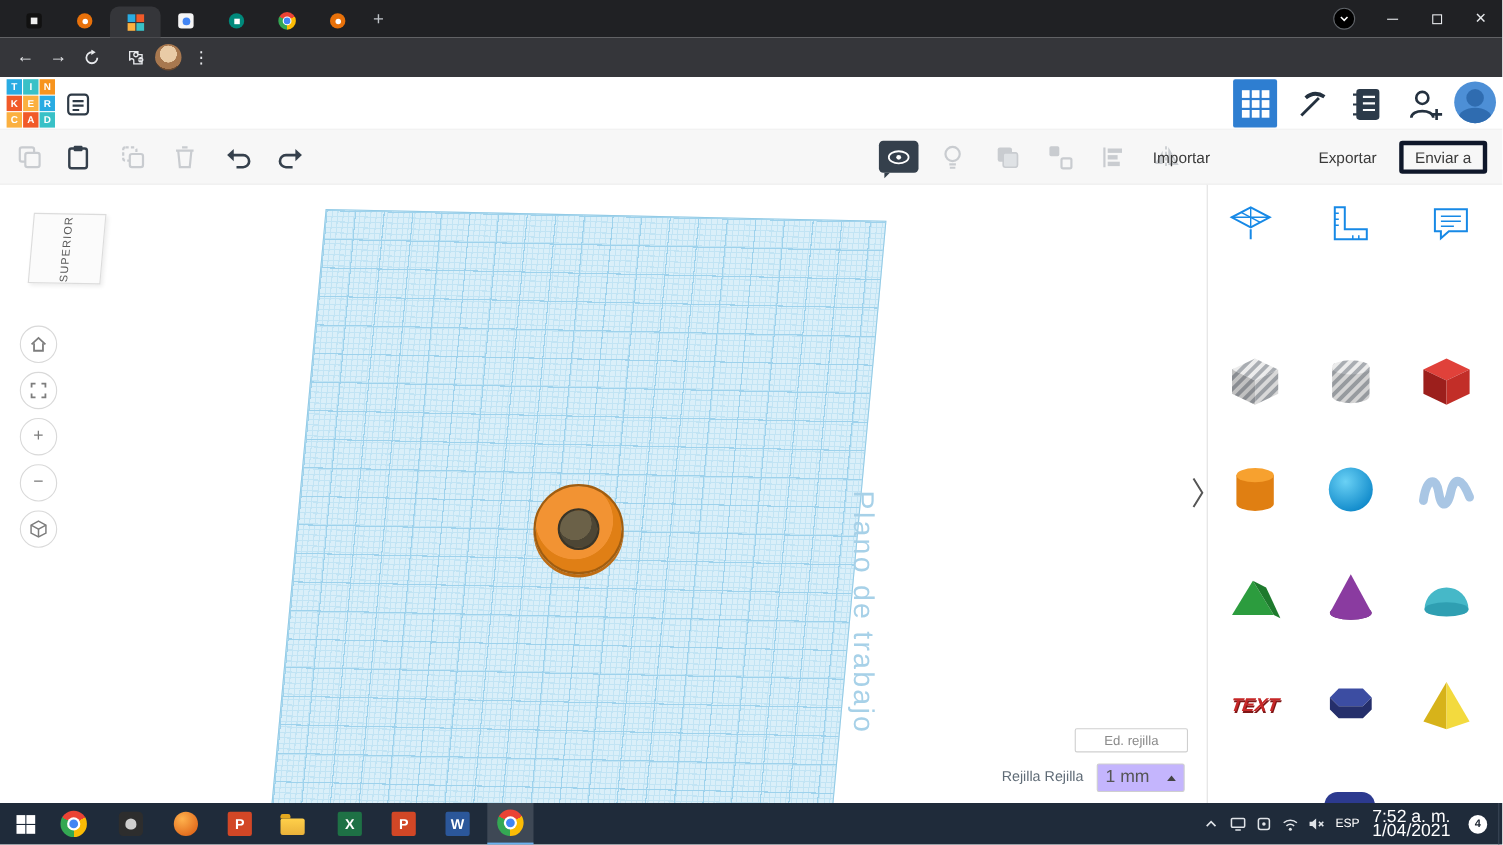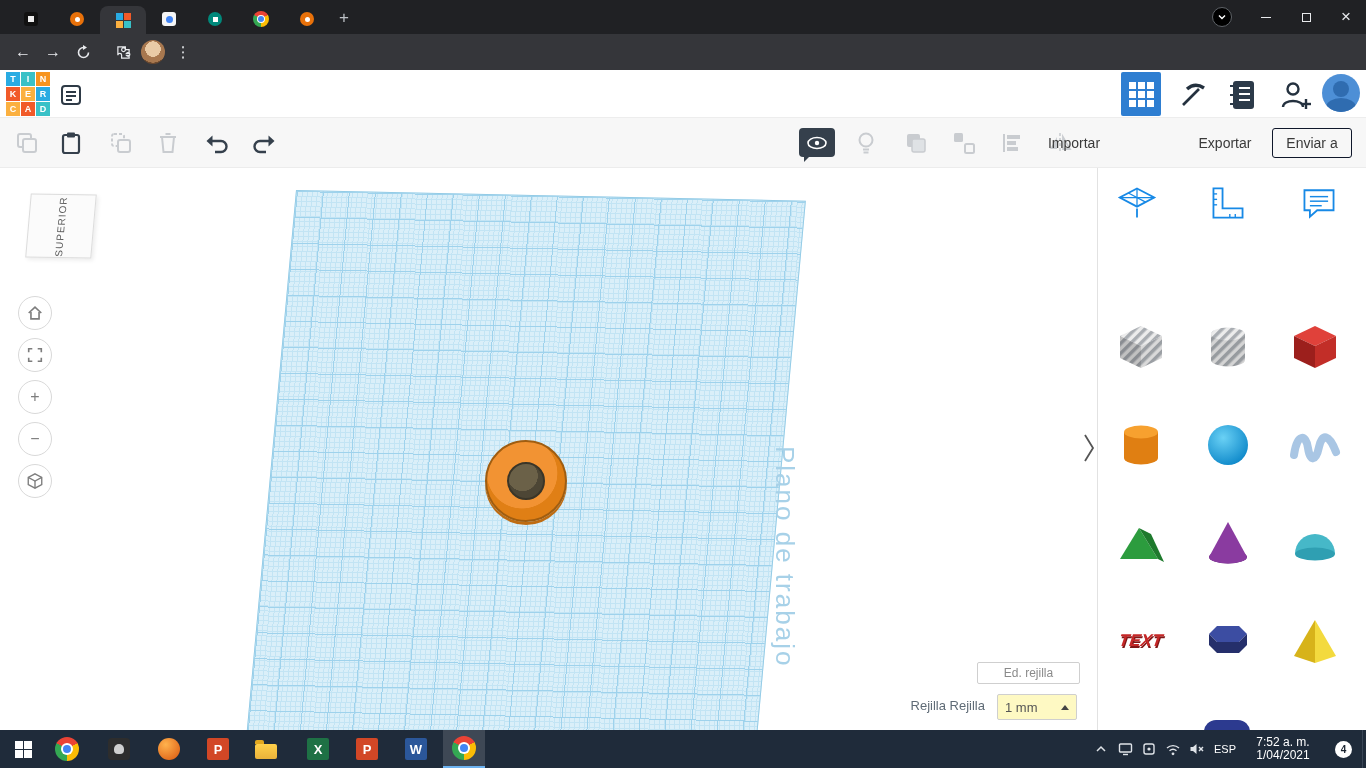--- a/index.html
+++ b/index.html
@@ -54,39 +54,39 @@
   .avatar-tc{left:1322px;top:74px;width:38px;height:38px;border-radius:50%;background:#4d8fd6;overflow:hidden;position:absolute}
   .avatar-tc .head{position:absolute;left:11px;top:7px;width:16px;height:16px;border-radius:50%;background:#2f6cb0}
   .avatar-tc .body{position:absolute;left:4px;top:24px;width:30px;height:18px;border-radius:50%;background:#2f6cb0}
 
   
   .edittb{left:0;top:118px;width:1366px;height:50px;background:#f7f7f7;border-bottom:1px solid #ececec}
   .tbic{position:absolute;top:130px;width:26px;height:26px;display:flex;align-items:center;justify-content:center}
   .tbtext{position:absolute;top:128px;height:30px;display:flex;align-items:center;justify-content:center;font-size:14px;color:#3a3a3a}
   .badge-eye{position:absolute;left:799px;top:128px;width:36px;height:29px;background:#35404c;border-radius:4px;display:flex;align-items:center;justify-content:center}
   .badge-eye:after{content:"";position:absolute;left:5px;bottom:-5px;border:5px solid transparent;border-top-color:#35404c;border-left-color:#35404c;border-width:5px 5px 0 0}
-  .btn-outline{border:1px solid #0f172a;border-radius:3px}
+  .btn-outline{border:4px solid #0f172a;border-radius:3px}
 
   
   .canvas{left:0;top:168px;width:1097px;height:562px;background:#fff;overflow:hidden}
   .workplane{position:absolute;left:296px;top:22px;width:510px;height:545px;transform-origin:0 0;transform:rotate(1.2deg) skewX(-4deg);background-color:#daeff9;border:1px solid #93cbe6;background-image:
      repeating-linear-gradient(to right,#9ed2ec 0 1px,transparent 1px 26px),
      repeating-linear-gradient(to bottom,#9ed2ec 0 1px,transparent 1px 26px),
      repeating-linear-gradient(to right,#c2e4f4 0 1px,transparent 1px 5px),
      repeating-linear-gradient(to bottom,#c2e4f4 0 1px,transparent 1px 5px)}
   .wplabel{position:absolute;left:800px;top:278px;transform-origin:0 0;transform:rotate(90deg);font-size:26px;letter-spacing:2px;color:#a7d1e8;white-space:nowrap}
   .torus{position:absolute;left:485px;top:272px;width:82px;height:82px;border-radius:50%;background:radial-gradient(circle at 45% 40%,#f29333 0 55%,#e07f15 56%);border:2px solid #a05d10;box-shadow:0 3px 0 #bf6c12;display:flex;align-items:center;justify-content:center}
   .torus .hole{width:38px;height:38px;border-radius:50%;background:radial-gradient(circle at 40% 35%,#6b6148 0 50%,#4d4635 51%);border:2px solid #3a3528}
   .viewcube{position:absolute;left:28px;top:26px;width:66px;height:64px;background:#fbfbfb;border:1px solid #dcdcdc;box-shadow:2px 2px 4px rgba(0,0,0,.08);transform:rotate(1deg) skewX(-4deg);display:flex;align-items:center;justify-content:center}
   .viewcube span{transform:rotate(-90deg);font-size:10px;letter-spacing:1px;color:#5a5a5a}
   .navcircle{position:absolute;left:18px;width:34px;height:34px;border-radius:50%;background:#fff;border:1px solid #d9d9d9;display:flex;align-items:center;justify-content:center;color:#7d7d7d;font-size:16px}
   .panelchev{position:absolute;left:1080px;top:262px;width:17px;height:36px;display:flex;align-items:center;justify-content:center}
   .edbtn{position:absolute;left:977px;top:494px;width:103px;height:22px;background:#fff;border:1px solid #cfcfcf;border-radius:2px;font-size:12px;color:#8a8a8a;display:flex;align-items:center;justify-content:center}
   .snaplabel{position:absolute;left:860px;top:530px;width:125px;text-align:right;font-size:13px;color:#5f6b76}
-  .snapdd{position:absolute;left:997px;top:526px;width:80px;height:22px;background:#fef9c3;border:1px solid #cfcfcf;border-radius:2px;display:flex;align-items:center;justify-content:space-between;padding:12px 7px;font-size:13px;color:#555}
+  .snapdd{position:absolute;left:997px;top:526px;width:80px;height:22px;background:#c4b5fd;border:1px solid #cfcfcf;border-radius:2px;display:flex;align-items:center;justify-content:space-between;padding:12px 7px;font-size:16px;color:#555}
   .tri-up{width:0;height:0;border-left:4px solid transparent;border-right:4px solid transparent;border-bottom:5px solid #444}
 
   
   .rpanel{left:1097px;top:168px;width:269px;height:562px;background:#fff;border-left:1px solid #e2e2e2;overflow:hidden}
   .ptop{position:absolute;top:12px;width:44px;height:46px;display:flex;align-items:center;justify-content:center}
   .pselect{position:absolute;left:11px;top:82px;width:240px;height:37px;background:#efefef;display:flex;align-items:center;justify-content:space-between;padding:0 12px;font-size:14px;color:#444}
   .stepper{display:flex;flex-direction:column;gap:3px;align-items:center}
   .stepper .u{width:0;height:0;border-left:4px solid transparent;border-right:4px solid transparent;border-bottom:5px solid #666}
   .stepper .d{width:0;height:0;border-left:4px solid transparent;border-right:4px solid transparent;border-top:5px solid #666}
   .shapes{position:absolute;left:13px;top:149px;display:grid;grid-template-columns:repeat(3,60px);column-gap:27px;row-gap:38px}
@@ -105,21 +105,21 @@
   .folder:before{content:"";position:absolute;left:0;top:-4px;width:9px;height:4px;background:#e3a81f;border-radius:2px 2px 0 0}
   .darkapp{width:22px;height:22px;border-radius:4px;background:#2d2d2d;display:flex;align-items:center;justify-content:center}
   .darkapp i{width:10px;height:10px;background:#cfcfcf;border-radius:50% 50% 40% 40%}
   .orangeapp{width:22px;height:22px;border-radius:50%;background:radial-gradient(circle at 35% 30%,#ffb24d,#d9560e)}
   .chrome-lg{width:24px;height:24px;border-radius:50%;background:conic-gradient(from -60deg,#ea4335 0 120deg,#fbbc05 0 240deg,#34a853 0 360deg);position:relative}
   .chrome-lg:before{content:"";position:absolute;left:50%;top:50%;width:12px;height:12px;margin:-6px 0 0 -6px;background:#fff;border-radius:50%}
   .chrome-lg:after{content:"";position:absolute;left:50%;top:50%;width:8px;height:8px;margin:-4px 0 0 -4px;background:#4285f4;border-radius:50%}
   .tray{position:absolute;top:0;right:0;height:38px;display:flex;align-items:center}
   .trayic{width:24px;height:38px;display:flex;align-items:center;justify-content:center}
   .traytxt{color:#fff;font-size:11px}
-  .clock{width:84px;text-align:center;color:#fff;font-size:12px;line-height:13px}
+  .clock{width:84px;text-align:center;color:#fff;font-size:16px;line-height:13px}
   .notifbadge{width:17px;height:17px;border-radius:50%;background:#fff;color:#1b2430;font-size:10px;font-weight:bold;display:flex;align-items:center;justify-content:center;margin:0 10px}
   .desksliver{width:4px;height:38px;border-left:1px solid #3a4656}
 </style>
 </head>
 <body>
 
 <div class="screen nosel">
 
   <div class="abs tabbar">
     <div class="tabs">

